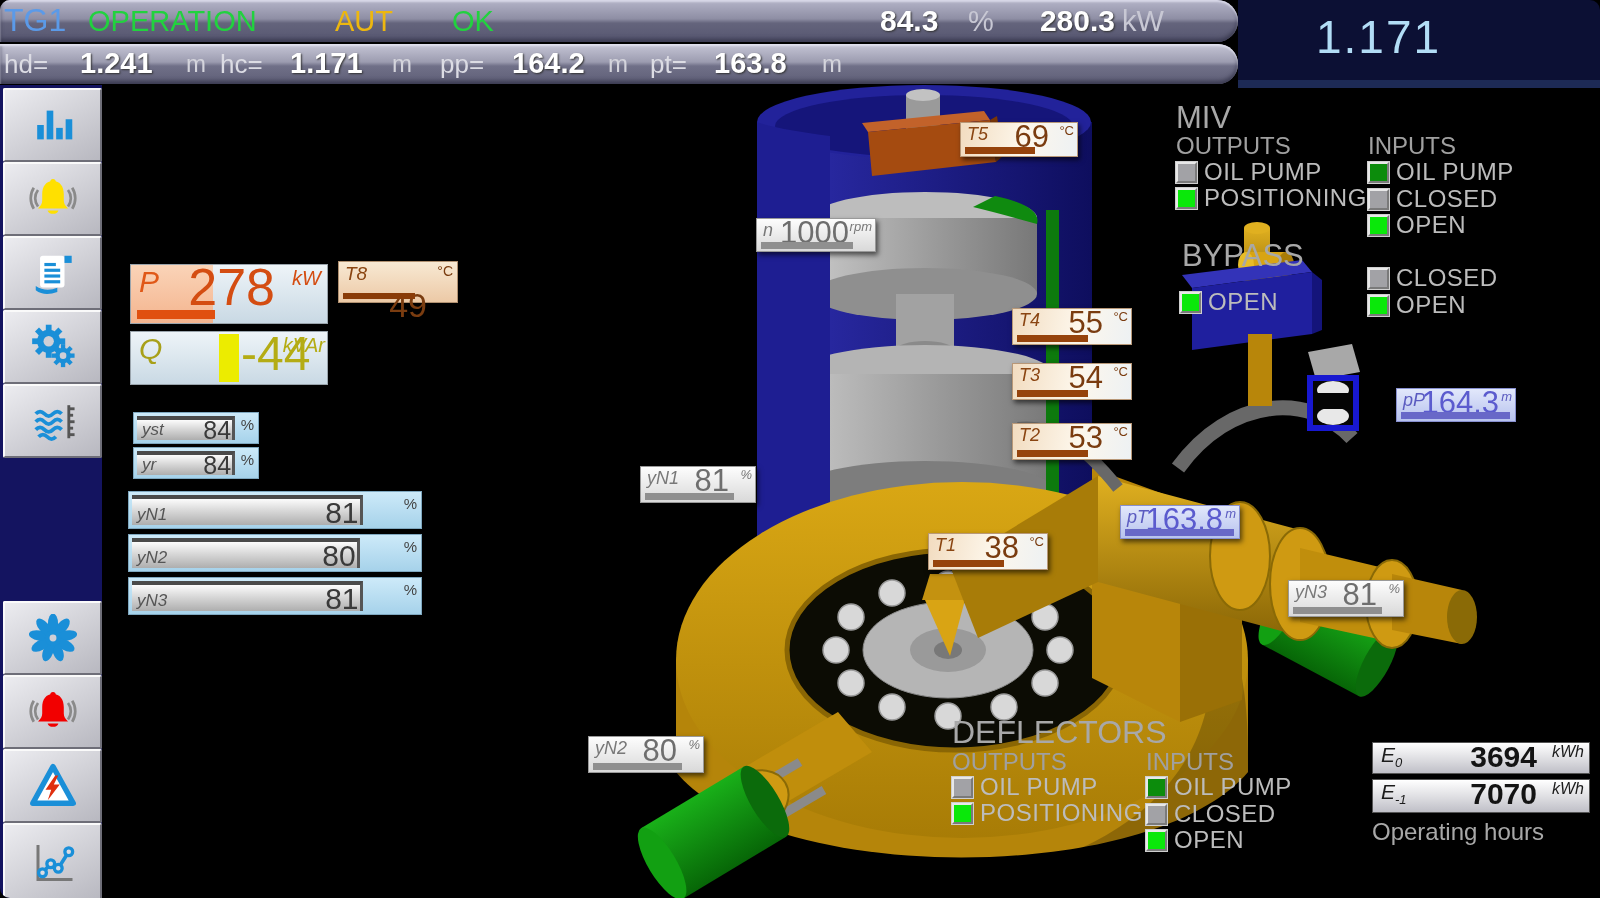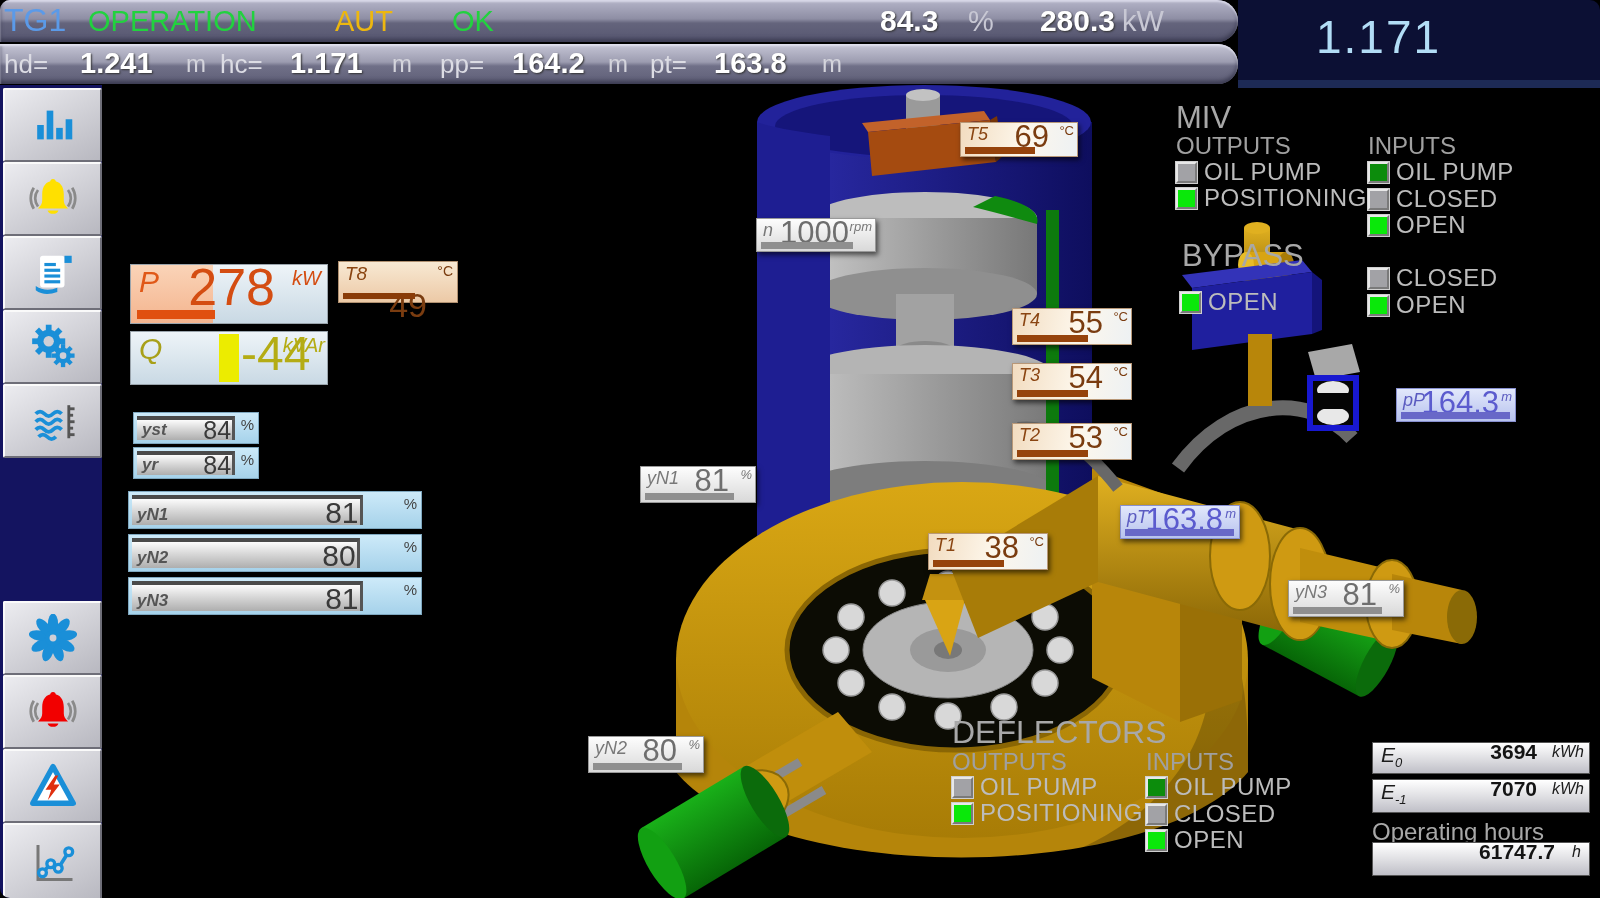--- a/index.html
+++ b/index.html
@@ -49,21 +49,21 @@
   .t8 .g-val{font-size:34px;top:-4px;right:30px;color:#7a3c10;margin-top:28px;}
   .t8 .g-unit{font-size:14px;right:4px;top:1px;color:#7a3c10;font-style:normal;}
   .t8 .g-bar{background:#8a3c08;width:72px;height:6px;left:4px;bottom:3px;}
 
   
   .hbar{position:absolute;background:linear-gradient(#cdeaf9,#a6d2ea);border:1px solid #7fa8c0;
     box-shadow:2px 3px 5px rgba(0,0,0,.55);}
   .hbar-inner{position:absolute;left:3px;top:3px;bottom:3px;
     background:linear-gradient(#fcfcfc,#d8d8d8 45%,#aeaeae);
     border-top:4px solid #4a4a4a;border-right:3px solid #555;box-sizing:border-box;}
-  .hbar-label{position:absolute;left:5px;bottom:0px;font-style:italic;font-size:17px;color:#555;font-weight:bold;}
+  .hbar-label{position:absolute;left:5px;bottom:0px;font-style:italic;font-size:17px;color:#555;}
   .hbar-val{position:absolute;right:1px;color:#3a3a3a;}
   .hbar-unit{position:absolute;right:4px;top:3px;font-size:15px;color:#444;}
   .hbar.small .hbar-val{font-size:25px;top:-4px;}
   .hbar.big .hbar-val{font-size:30px;top:-3px;}
 
   
   .mlabel{position:absolute;box-shadow:2px 3px 5px rgba(0,0,0,.6);z-index:5;}
   .ml-name{position:absolute;left:6px;top:1px;font-style:italic;font-size:18px;}
   .ml-val{position:absolute;top:-4px;font-size:31px;}
   .ml-unit{position:absolute;right:3px;top:0px;font-size:13px;}
@@ -93,21 +93,21 @@
   .ind-box[data-state="off"]{background:#a2a2a6;}
   .ind-box[data-state="on"]{background:#0ae80a;}
   .ind-box[data-state="on-dark"]{background:#0c8c0c;}
   .ind-label{font-size:24px;color:#bcbcbc;letter-spacing:.5px;}
 
   
   .epanel{position:absolute;background:linear-gradient(#ffffff,#dddde1 55%,#bfbfc7);
     border:1px solid #555;box-shadow:inset 0 1px 0 #fff,2px 3px 5px rgba(0,0,0,.6);z-index:6;}
   .e-label{position:absolute;left:8px;top:0px;font-style:italic;font-size:21px;color:#1c1c1c;}
   .e-sub{font-size:13px;}
-  .e-val{position:absolute;top:-3px;font-size:21px;font-weight:bold;color:#141414;}
+  .e-val{position:absolute;top:-3px;font-size:30px;font-weight:bold;color:#141414;}
   .e-unit{position:absolute;top:0px;font-size:16px;font-style:italic;color:#1c1c1c;}
   .hours-label{position:absolute;left:1372px;top:818px;font-size:24px;color:#a8a8a8;z-index:6;}
 
   .scene{position:absolute;left:560px;top:85px;z-index:1;}
 </style>
 </head>
 <body>
 
 <div id="app">
 
@@ -601,18 +601,14 @@
     <span class="e-label"><span>E</span><sub class="e-sub">0</sub></span>
     <span class="e-val" style="right:52px;">3694</span>
     <span class="e-unit" style="right:5px;">kWh</span>
   </div>
   <div class="epanel" style="left:1372px;top:779px;width:216px;height:32px;">
     <span class="e-label"><span>E</span><sub class="e-sub">-1</sub></span>
     <span class="e-val" style="right:52px;">7070</span>
     <span class="e-unit" style="right:5px;">kWh</span>
   </div>
   <div class="hours-label">Operating hours</div>
-  <div class="epanel" style="left:1372px;top:842px;width:216px;height:32px;">
-    <span class="e-val" style="right:34px;">61747.7</span>
-    <span class="e-unit" style="right:8px;">h</span>
-  </div>
 
 </div>
 
 </body></html>

